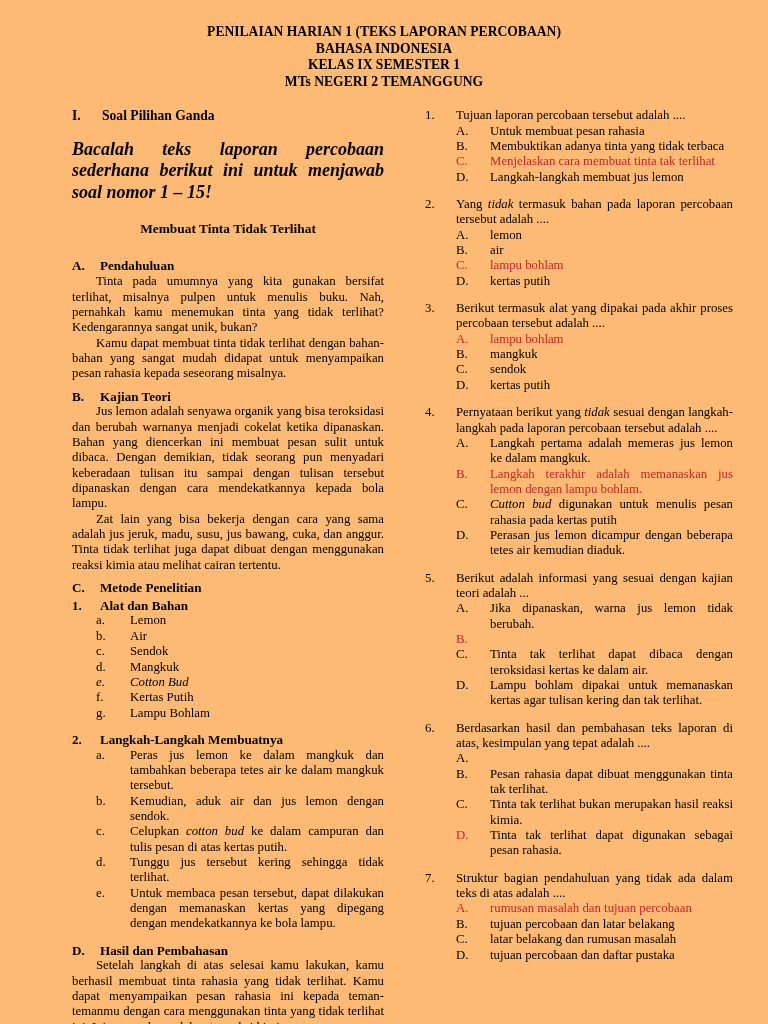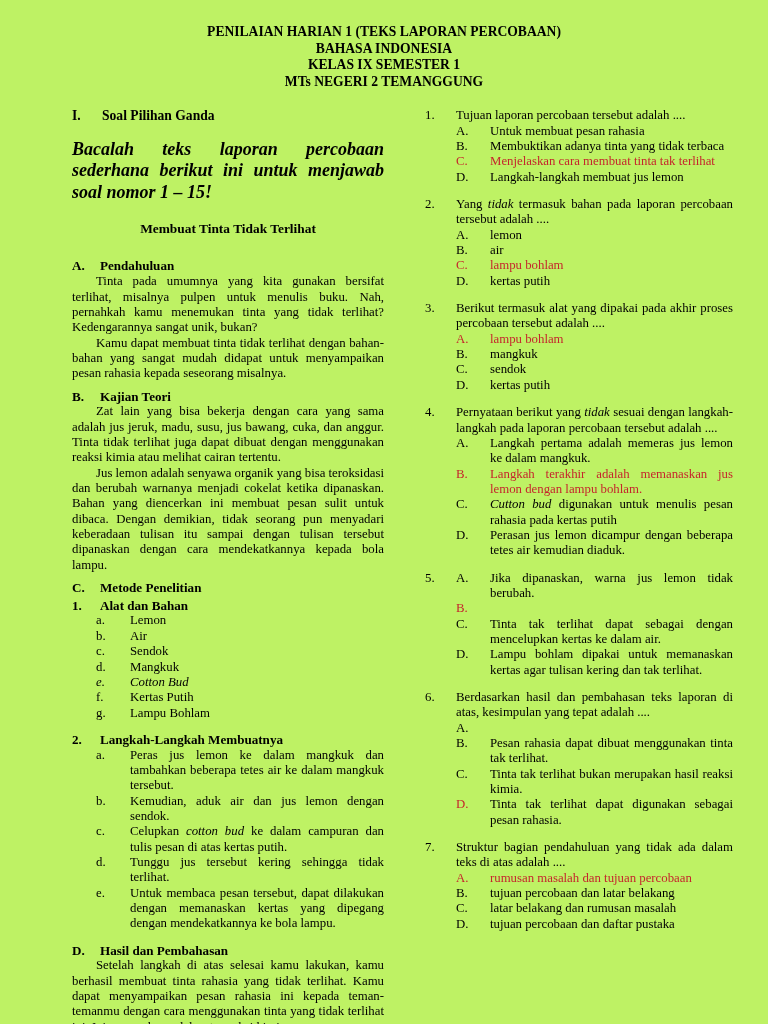--- a/index.html
+++ b/index.html
@@ -1,18 +1,18 @@
 <!DOCTYPE html>
 <html style="--red: #c5262c;"><head>
 <meta charset="utf-8">
 <style>
   :root { --red:#c5262c; }
   html,body{margin:0;padding:0;background:#ffffff;}
   .page{
-    width:768px;height:1024px;background:#bef264;color:#000;overflow:hidden;
+    width:768px;height:1024px;background:#fdba74;color:#000;overflow:hidden;
     font-family:"Liberation Serif","DejaVu Serif",serif;
   }
   .doc-header{text-align:center;padding-top:24px;font-weight:bold;font-size:13.6px;line-height:1.22;}
   .columns{display:flex;padding:18px 35px 0 72px;gap:41px;font-size:12.8px;line-height:1.2;}
   .col-left{width:312px;flex:0 0 auto;}
   .col-right{flex:1;min-width:0;}
   .pg-head{display:flex;font-weight:bold;font-size:13.6px;}
   .pg-head .rn{width:30px;flex:0 0 auto;}
   .instruction{font-weight:bold;font-style:italic;text-align:justify;margin:14px 0 0 0;font-size:18px;}
   .report-title{text-align:center;font-weight:bold;margin-top:18px;margin-bottom:21px;font-size:13.4px;}
@@ -59,22 +59,22 @@
           <div class="sec-h">
             <span class="sec-l">A.</span>
             <span>Pendahuluan</span>
           </div>
           <p class="para"><span>Tinta pada umumnya yang kita gunakan bersifat terlihat, misalnya pulpen untuk menulis buku. Nah, pernahkah kamu menemukan tinta yang tidak terlihat? Kedengarannya sangat unik, bukan?</span></p>
           <p class="para"><span>Kamu dapat membuat tinta tidak terlihat dengan bahan-bahan yang sangat mudah didapat untuk menyampaikan pesan rahasia kepada seseorang misalnya.</span></p>
           <div class="sec-h">
             <span class="sec-l">B.</span>
             <span>Kajian Teori</span>
           </div>
+          <p class="para"><span>Jus lemon adalah senyawa organik yang bisa teroksidasi dan berubah warnanya menjadi cokelat ketika dipanaskan. Bahan yang diencerkan ini membuat pesan sulit untuk dibaca. Dengan demikian, tidak seorang pun menyadari keberadaan tulisan itu sampai dengan tulisan tersebut dipanaskan dengan cara mendekatkannya kepada bola lampu.</span></p>
           <p class="para"><span>Zat lain yang bisa bekerja dengan cara yang sama adalah jus jeruk, madu, susu, jus bawang, cuka, dan anggur. Tinta tidak terlihat juga dapat dibuat dengan menggunakan reaksi kimia atau melihat cairan tertentu.</span></p>
-          <p class="para"><span>Jus lemon adalah senyawa organik yang bisa teroksidasi dan berubah warnanya menjadi cokelat ketika dipanaskan. Bahan yang diencerkan ini membuat pesan sulit untuk dibaca. Dengan demikian, tidak seorang pun menyadari keberadaan tulisan itu sampai dengan tulisan tersebut dipanaskan dengan cara mendekatkannya kepada bola lampu.</span></p>
           <div class="sec-h">
             <span class="sec-l">C.</span>
             <span>Metode Penelitian</span>
           </div>
           <div class="num-h">
             <span class="num-l">1.</span>
             <span>Alat dan Bahan</span>
           </div>
           <div class="list">
             <div class="abc">
@@ -225,30 +225,31 @@
               </div>
               <div class="opt">
                 <span class="opt-l">D.</span>
                 <span class="opt-t"><span>Perasan jus lemon dicampur dengan beberapa tetes air kemudian diaduk.</span></span>
               </div>
             </div>
           </div>
           <div class="question">
             <span class="q-num">5.</span>
             <div class="q-body">
+              <p class="q-stem"><span>Berikut adalah informasi yang sesuai dengan kajian teori adalah ...</span></p>
               <div class="opt">
                 <span class="opt-l">A.</span>
                 <span class="opt-t"><span>Jika dipanaskan, warna jus lemon tidak berubah.</span></span>
               </div>
               <div class="opt">
                 <span class="opt-l red">B.</span>
               </div>
               <div class="opt">
                 <span class="opt-l">C.</span>
-                <span class="opt-t"><span>Tinta tak terlihat dapat sebagai dengan mencelupkan kertas ke dalam air.</span></span>
+                <span class="opt-t"><span>Tinta tak terlihat dapat dibaca dengan teroksidasi kertas ke dalam air.</span></span>
               </div>
               <div class="opt">
                 <span class="opt-l">D.</span>
                 <span class="opt-t"><span>Lampu bohlam dipakai untuk memanaskan kertas agar tulisan kering dan tak terlihat.</span></span>
               </div>
             </div>
           </div>
           <div class="question">
             <span class="q-num">6.</span>
             <div class="q-body">

